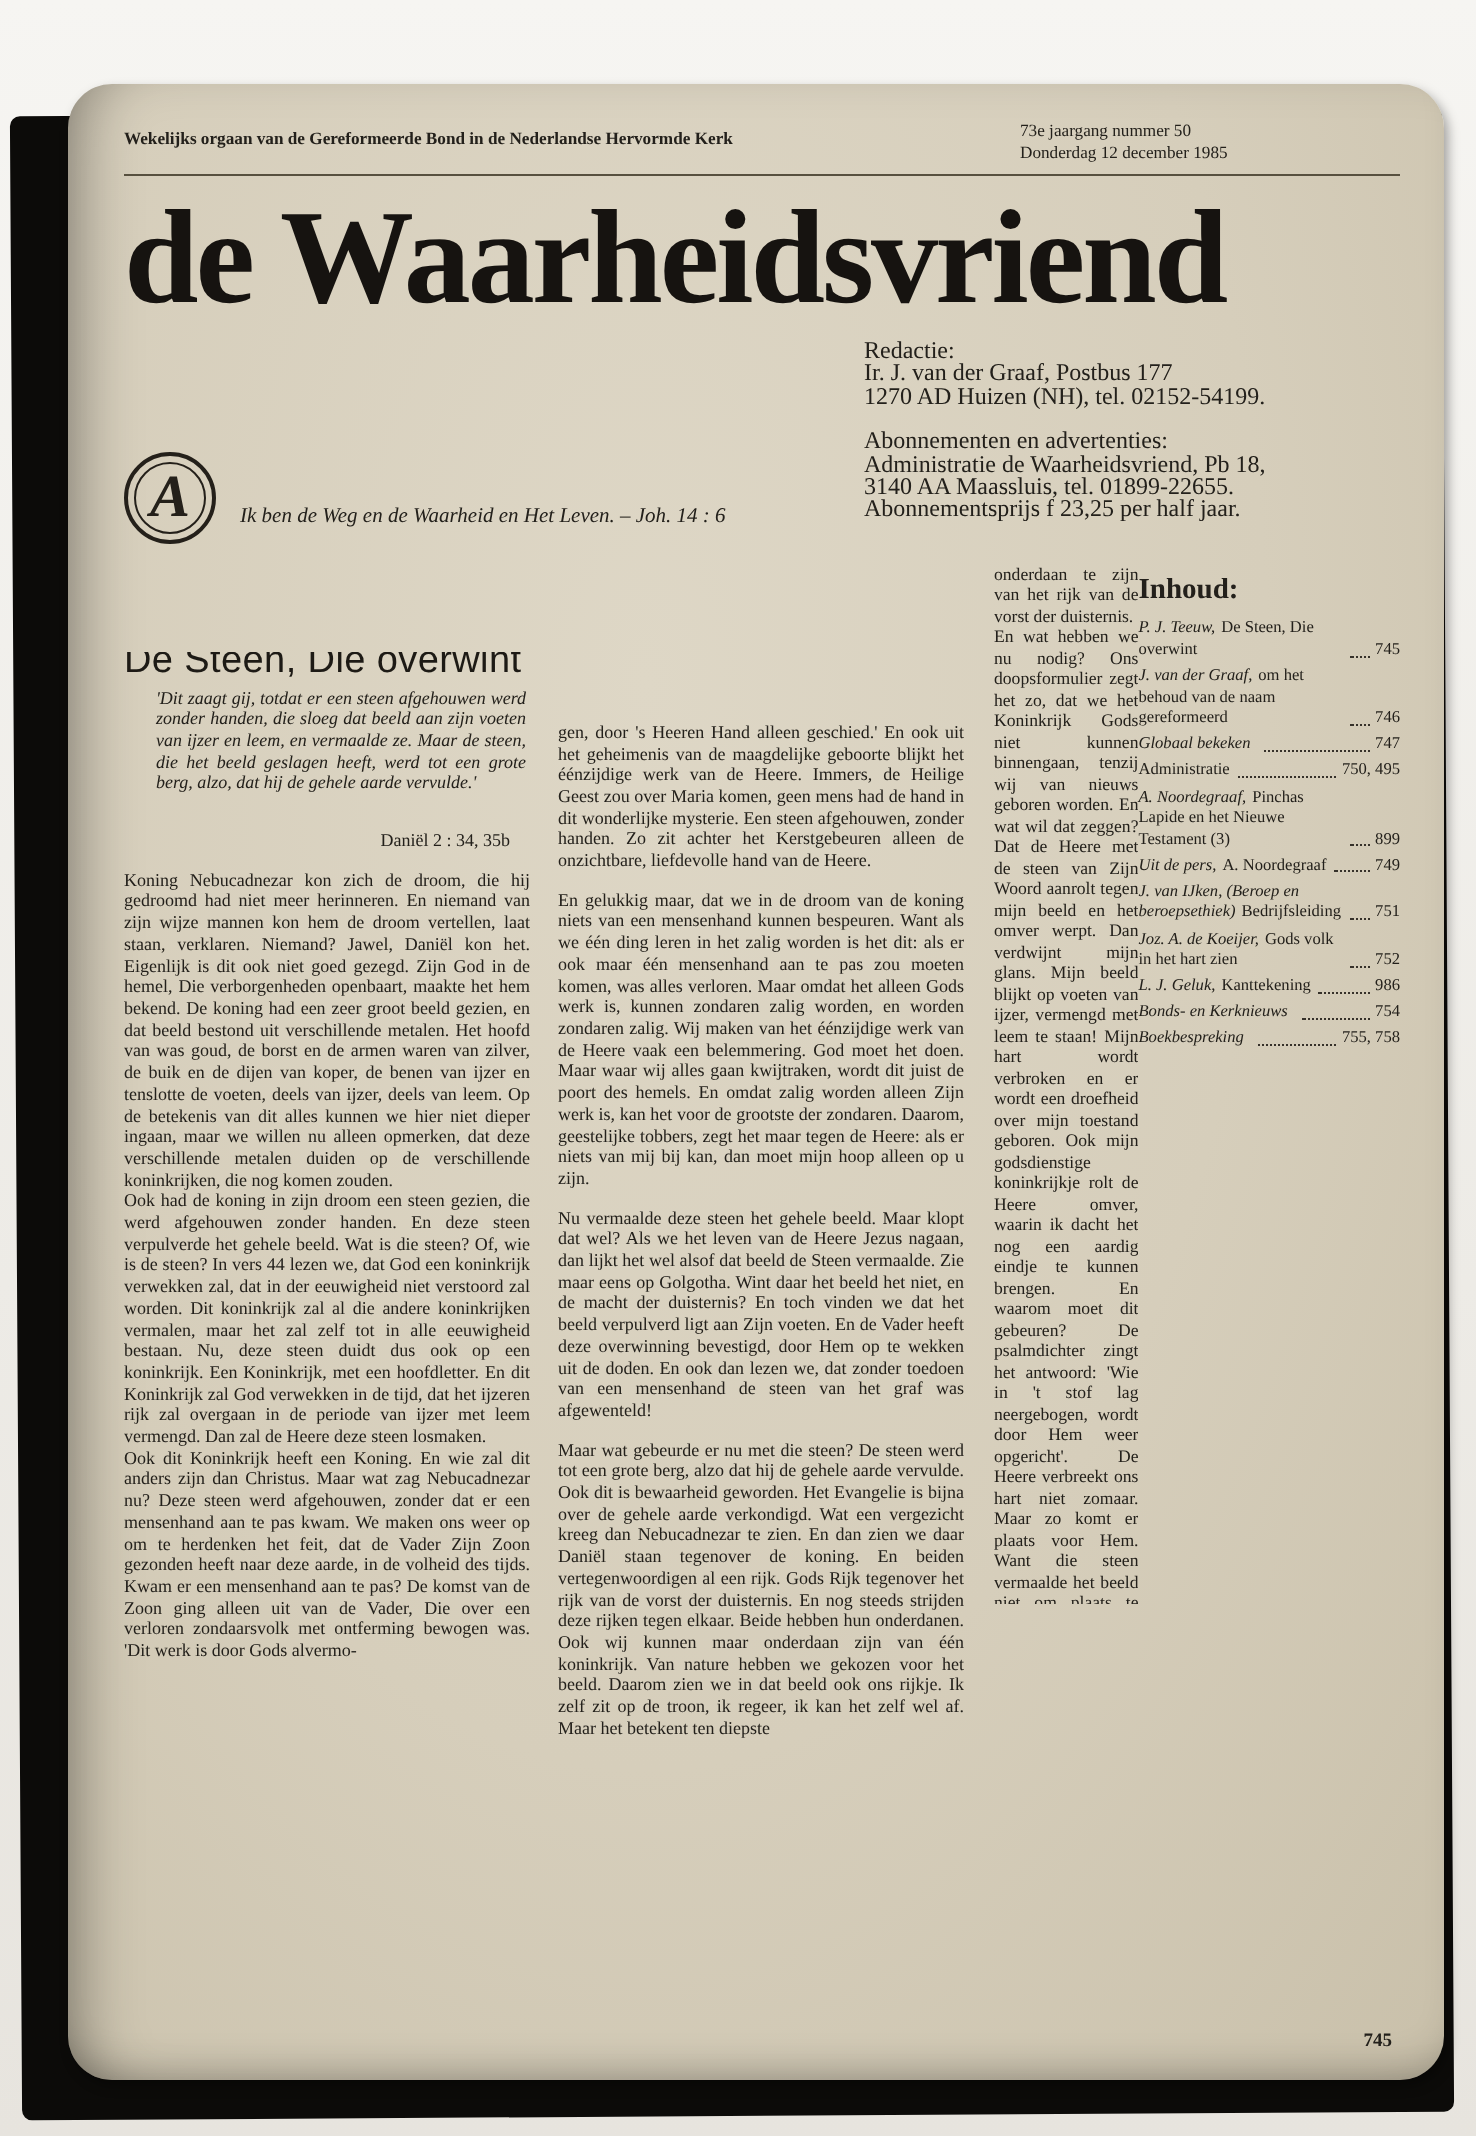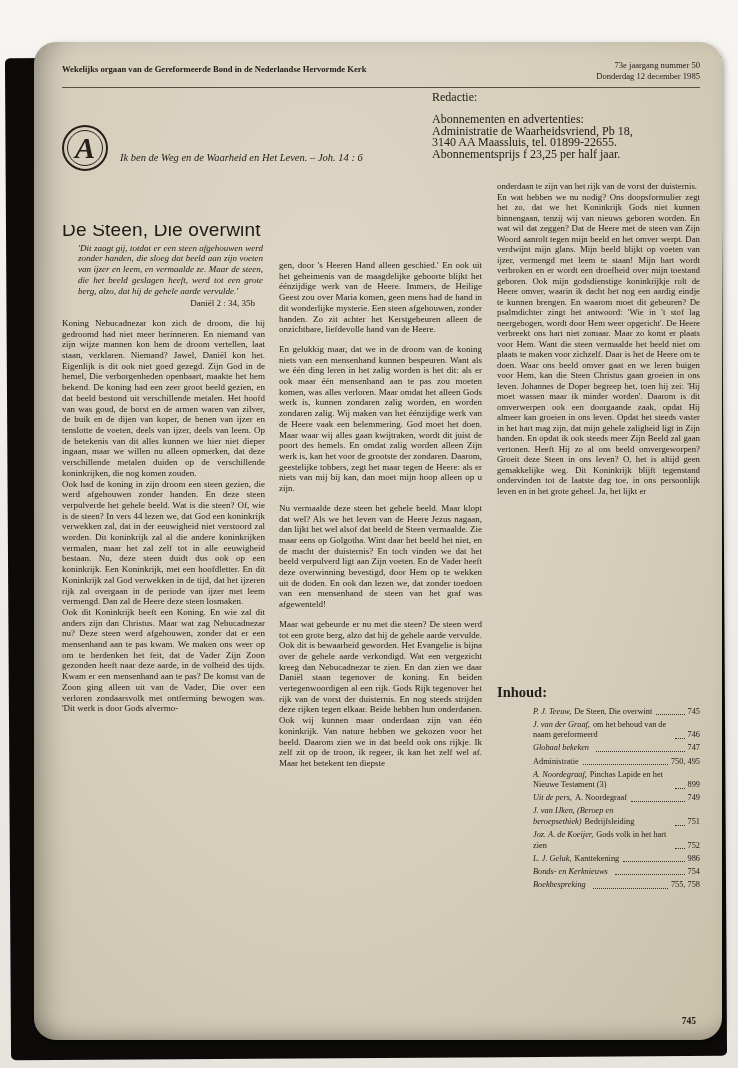--- a/index.html
+++ b/index.html
@@ -24,21 +24,21 @@
     overflow: hidden;
     border-radius: 22px;
   }
   
   .topline {
     display: flex; justify-content: space-between; align-items: flex-start;
     border-bottom: 1px solid #57503f; padding-bottom: 6px;
     font-size: 8.6px; line-height: 10.5px;
   }
   .topline-left { font-weight: bold; max-width: 380px; padding-top: 4px; }
-  .topline-right { width: 190px; text-align: right; }
+  .topline-right { width: 190px; }
   
   .masthead-title {
     font-size: 67px; font-weight: bold; letter-spacing: -1.5px;
     line-height: 74px; margin-top: 4px; white-space: nowrap; color: #161310;
   }
   .mast-row { display: flex; justify-content: space-between; margin-top: 2px; }
   .mast-left { display: flex; align-items: flex-end; padding-top: 16px; }
   .logo-circle {
     width: 46px; height: 46px; border: 2px solid #24201a; border-radius: 50%;
     display: flex; align-items: center; justify-content: center;
@@ -52,30 +52,30 @@
   .colophon { width: 268px; font-size: 12px; line-height: 11.4px; padding-top: 2px; }
   .colophon-block { margin-bottom: 11px; }
   
   .main { position: relative; height: 712px; margin-top: 10px; }
   .col { position: absolute; width: 203px; text-align: justify; font-size: 9px; line-height: 10.7px; overflow: hidden; }
   .col p { margin: 0; }
   .col-1 { left: 0; top: 44px; height: 668px; }
   .col-2 { left: 217px; top: 70px; height: 642px; }
   .col-2 p + p { margin-top: 1px; }
   .col-2 p.gap { margin-top: 9px; font-family: Liberation Serif, serif; }
-  .col-3 { left: 435px; top: 0; height: 712px; display: flex; flex-direction: column; justify-content: space-between; font-size: 8.8px; line-height: 10.5px; }
+  .col-3 { left: 435px; top: 0; height: 712px; display: flex; justify-content: flex-start; font-size: 8.8px; line-height: 10.5px; }
   .col-3 .body-text { overflow: hidden; max-height: 520px; }
   .article-title { font-family: "Liberation Sans", sans-serif; font-size: 19px; font-weight: normal; letter-spacing: 0.2px; color: #1d1a15; margin-bottom: 7px; text-align: left; }
-  .epigraph { font-style: italic; padding-left: 16px; padding-right: 2px; margin-bottom: 2px; }
+  .epigraph { font-style: italic; padding-left: 16px; padding-right: 2px; margin-bottom: 18px; }
   .epigraph-src { text-align: right; padding-right: 10px; margin-bottom: 9px; font-style: normal; }
   
   .inhoud { padding-top: 8px; }
   .inhoud-label { font-size: 14.5px; font-weight: bold; margin-bottom: 9px; text-align: left; }
   .toc-item { display: flex; align-items: flex-end; font-size: 8.3px; line-height: 10.6px; margin-bottom: 2.5px; text-align: left; }
-  .toc-text { flex: 0 1 auto; margin-left: 36px; }
+  .toc-text { flex: 0 1 auto; }
   .toc-text i { font-style: italic; }
   .toc-text i:not(:empty) { margin-right: 3px; }
   .leader { flex: 1 1 auto; min-width: 10px; border-bottom: 1.5px dotted #36312a; margin: 0 3px 2px 4px; }
   .toc-page { flex: none; }
   .page-number { position: absolute; right: 26px; bottom: 14px; font-size: 9.5px; font-weight: bold; }
 </style>
 </head>
 <body>
 
 <div class="scan-bg"></div>
@@ -84,29 +84,35 @@
 <div class="page">
 
   <div class="topline">
     <div class="topline-left">Wekelijks orgaan van de Gereformeerde Bond in de Nederlandse Hervormde Kerk</div>
     <div class="topline-right">
       <div>73e jaargang nummer 50</div>
       <div>Donderdag 12 december 1985</div>
     </div>
   </div>
 
+  <div class="masthead-title">de Waarheidsvriend</div>
 
   <div class="mast-row">
     <div class="mast-left">
       <div class="logo-circle">A</div>
       <div class="motto">Ik ben de Weg en de Waarheid en Het Leven. – Joh. 14 : 6</div>
     </div>
     <div class="colophon">
       <div class="colophon-block">
         <div>Redactie:</div>
+        <div>
+
+        <div>Ir. J. van der Graaf, Postbus 177</div>
+            <div>1270 AD Huizen (NH), tel. 02152-54199.</div>
+          </div>
       </div>
       <div class="colophon-block">
         <div>Abonnementen en advertenties:</div>
         <div>
 
         <div>Administratie de Waarheidsvriend, Pb 18,</div>
             <div>3140 AA Maassluis, tel. 01899-22655.</div>
             <div>Abonnementsprijs f 23,25 per half jaar.</div>
           </div>
       </div>

